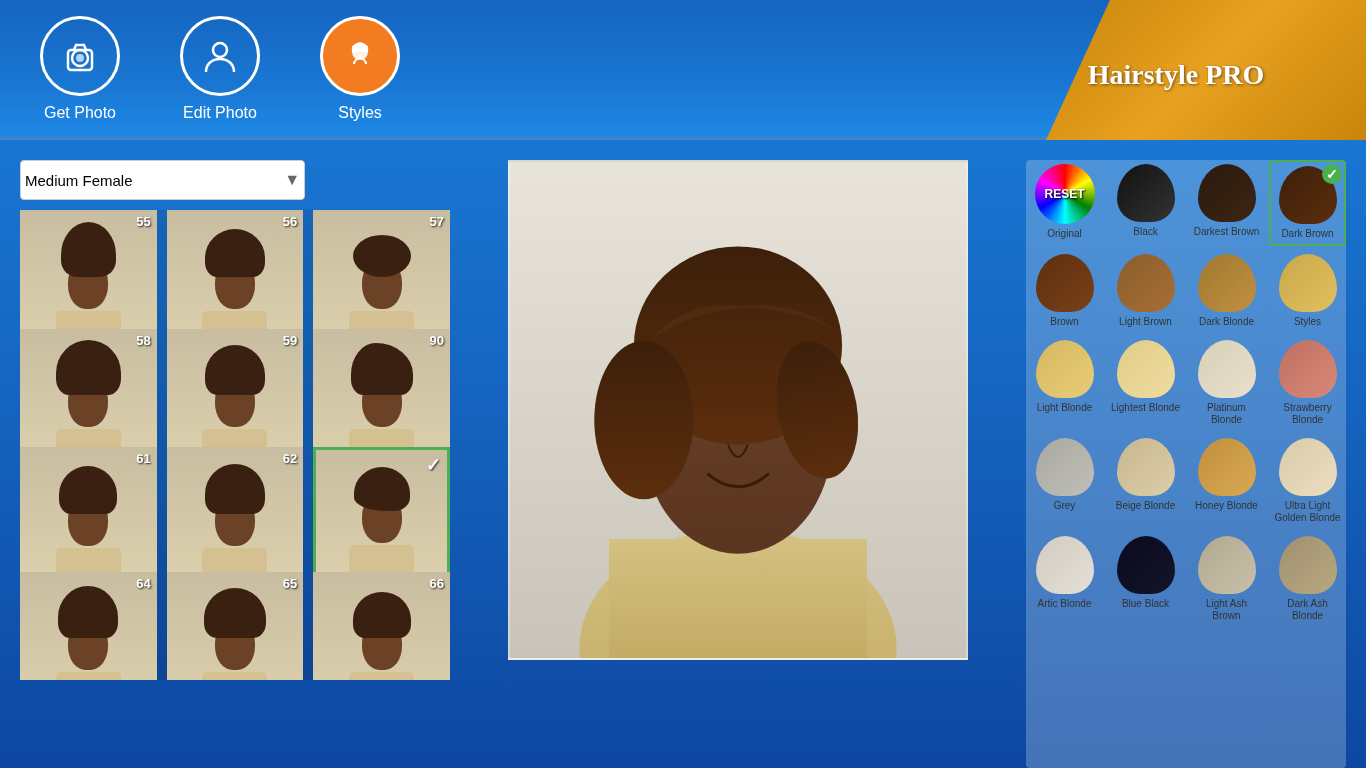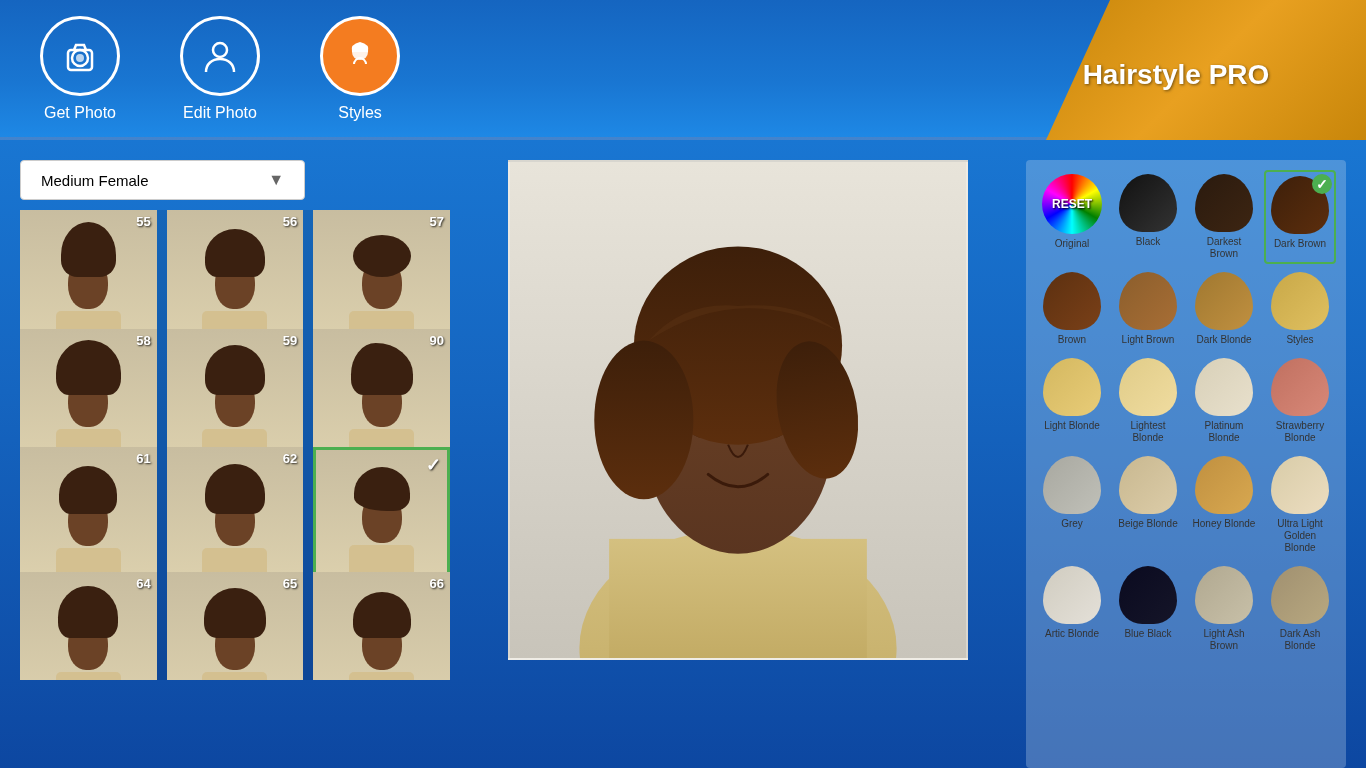--- a/index.html
+++ b/index.html
@@ -60,20 +60,21 @@
       right: 0;
       top: 0;
       height: 140px;
       width: 320px;
       background: linear-gradient(135deg, #c8860a 0%, #e8a020 50%, #c8860a 100%);
       display: flex;
       align-items: center;
       justify-content: center;
       clip-path: polygon(20% 0%, 100% 0%, 100% 100%, 0% 100%);
       overflow: hidden;
+      font-family: Liberation Serif, serif;
     }
     .logo-text {
       color: white;
       font-size: 28px;
       font-weight: bold;
       text-shadow: 1px 1px 3px rgba(0,0,0,0.5);
       margin-right: 60px;
       margin-top: 10px;
     }
 
@@ -96,21 +97,21 @@
     }
     .style-dropdown {
       width: 285px;
       height: 40px;
       background: white;
       border: 1px solid #ccc;
       border-radius: 4px;
       display: flex;
       align-items: center;
       justify-content: space-between;
-      padding: 0 20px;
+      padding: 0 4px;
       cursor: pointer;
       font-size: 15px;
     }
     .style-dropdown-arrow {
       font-size: 16px;
       color: #666;
     }
     .styles-grid {
       display: grid;
       grid-template-columns: repeat(3, 1fr);
@@ -166,21 +167,20 @@
       align-items: center;
       justify-content: center;
     }
     
 
     
     .right-panel {
       width: 320px;
       background: rgba(200,220,240,0.3);
       border-radius: 4px;
-      padding: 10px;
       overflow-y: auto;
       display: flex;
       flex-direction: column;
       gap: 8px;
     }
     .color-grid {
       display: grid;
       grid-template-columns: repeat(4, 1fr);
       gap: 4px;
     }

